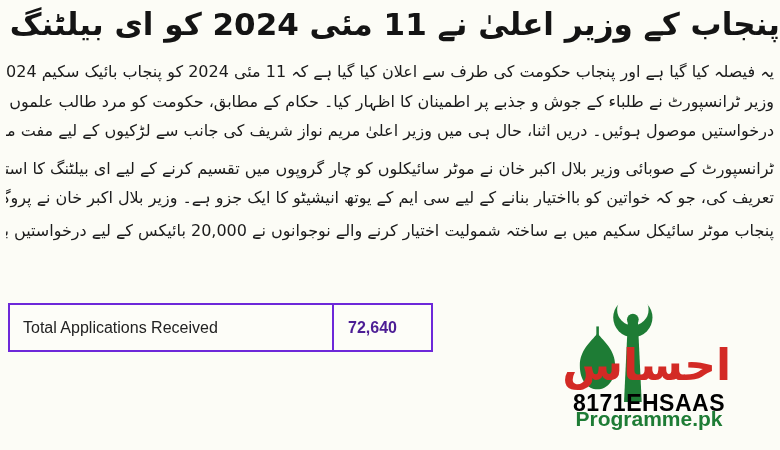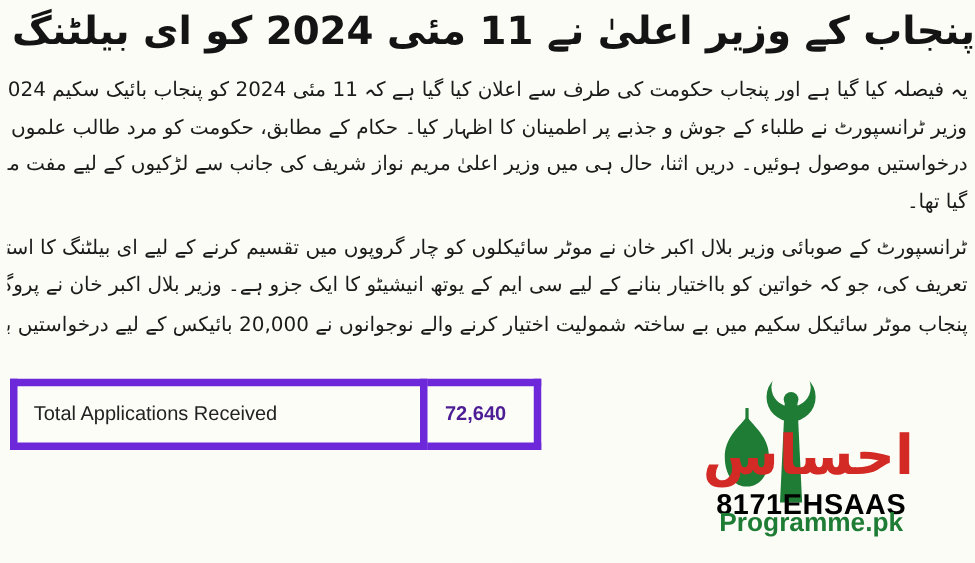--- a/index.html
+++ b/index.html
@@ -38,21 +38,21 @@
   .gap-sm { margin-top: 3px; }
 
   table.stats {
     position: absolute;
     left: 8px; top: 303px;
     width: 425px;
     border-collapse: collapse;
     background: #fdfdf8;
     font-family: "Liberation Sans", sans-serif;
   }
-  table.stats, table.stats td { border: 6px solid #6d28d9; }
+  table.stats, table.stats td { border: 2px solid #6d28d9; }
   table.stats td { height: 43px; }
   td.cell-label {
     width: 308px;
     padding-left: 13px;
     font-size: 16px;
     color: #222;
   }
   td.cell-value {
     padding-left: 14px;
     font-size: 16px;
@@ -111,21 +111,20 @@
 <body>
 
 <div class="page">
 
   <div class="title">پنجاب کے وزیر اعلیٰ نے 11 مئی 2024 کو ای بیلٹنگ کی۔</div>
 
   <div class="body-text">
     <div class="line">یہ فیصلہ کیا گیا ہے اور پنجاب حکومت کی طرف سے اعلان کیا گیا ہے کہ 11 مئی 2024 کو پنجاب بائیک سکیم 2024 کی بیلٹنگ کی تاریخ ہو گی۔ صوبے کے</div>
     <div class="line">وزیر ٹرانسپورٹ نے طلباء کے جوش و جذبے پر اطمینان کا اظہار کیا۔ حکام کے مطابق، حکومت کو مرد طالب علموں کے مقابلے خواتین طالب علموں سے زیادہ</div>
     <div class="line">درخواستیں موصول ہوئیں۔ دریں اثنا، حال ہی میں وزیر اعلیٰ مریم نواز شریف کی جانب سے لڑکیوں کے لیے مفت موٹر سائیکل پروگرام کے آغاز کا اعلان کیا</div>
-    <div class="line">گیا تھا۔</div>
     <div class="line gap-lg">ٹرانسپورٹ کے صوبائی وزیر بلال اکبر خان نے موٹر سائیکلوں کو چار گروپوں میں تقسیم کرنے کے لیے ای بیلٹنگ کا استعمال کیا۔ شرکاء نے اس پروگرام کی</div>
     <div class="line">تعریف کی، جو کہ خواتین کو بااختیار بنانے کے لیے سی ایم کے یوتھ انیشیٹو کا ایک جزو ہے۔ وزیر بلال اکبر خان نے پروگرام کے ثقافتی اثر اور سوچ پر زور دیا اور</div>
     <div class="line gap-sm">پنجاب موٹر سائیکل سکیم میں بے ساختہ شمولیت اختیار کرنے والے نوجوانوں نے 20,000 بائیکس کے لیے درخواستیں بھرپور جواب دیں۔</div>
   </div>
 
   <table class="stats">
     <tbody>
       <tr>
         <td class="cell-label">Total Applications Received</td>
         <td class="cell-value">72,640</td>

